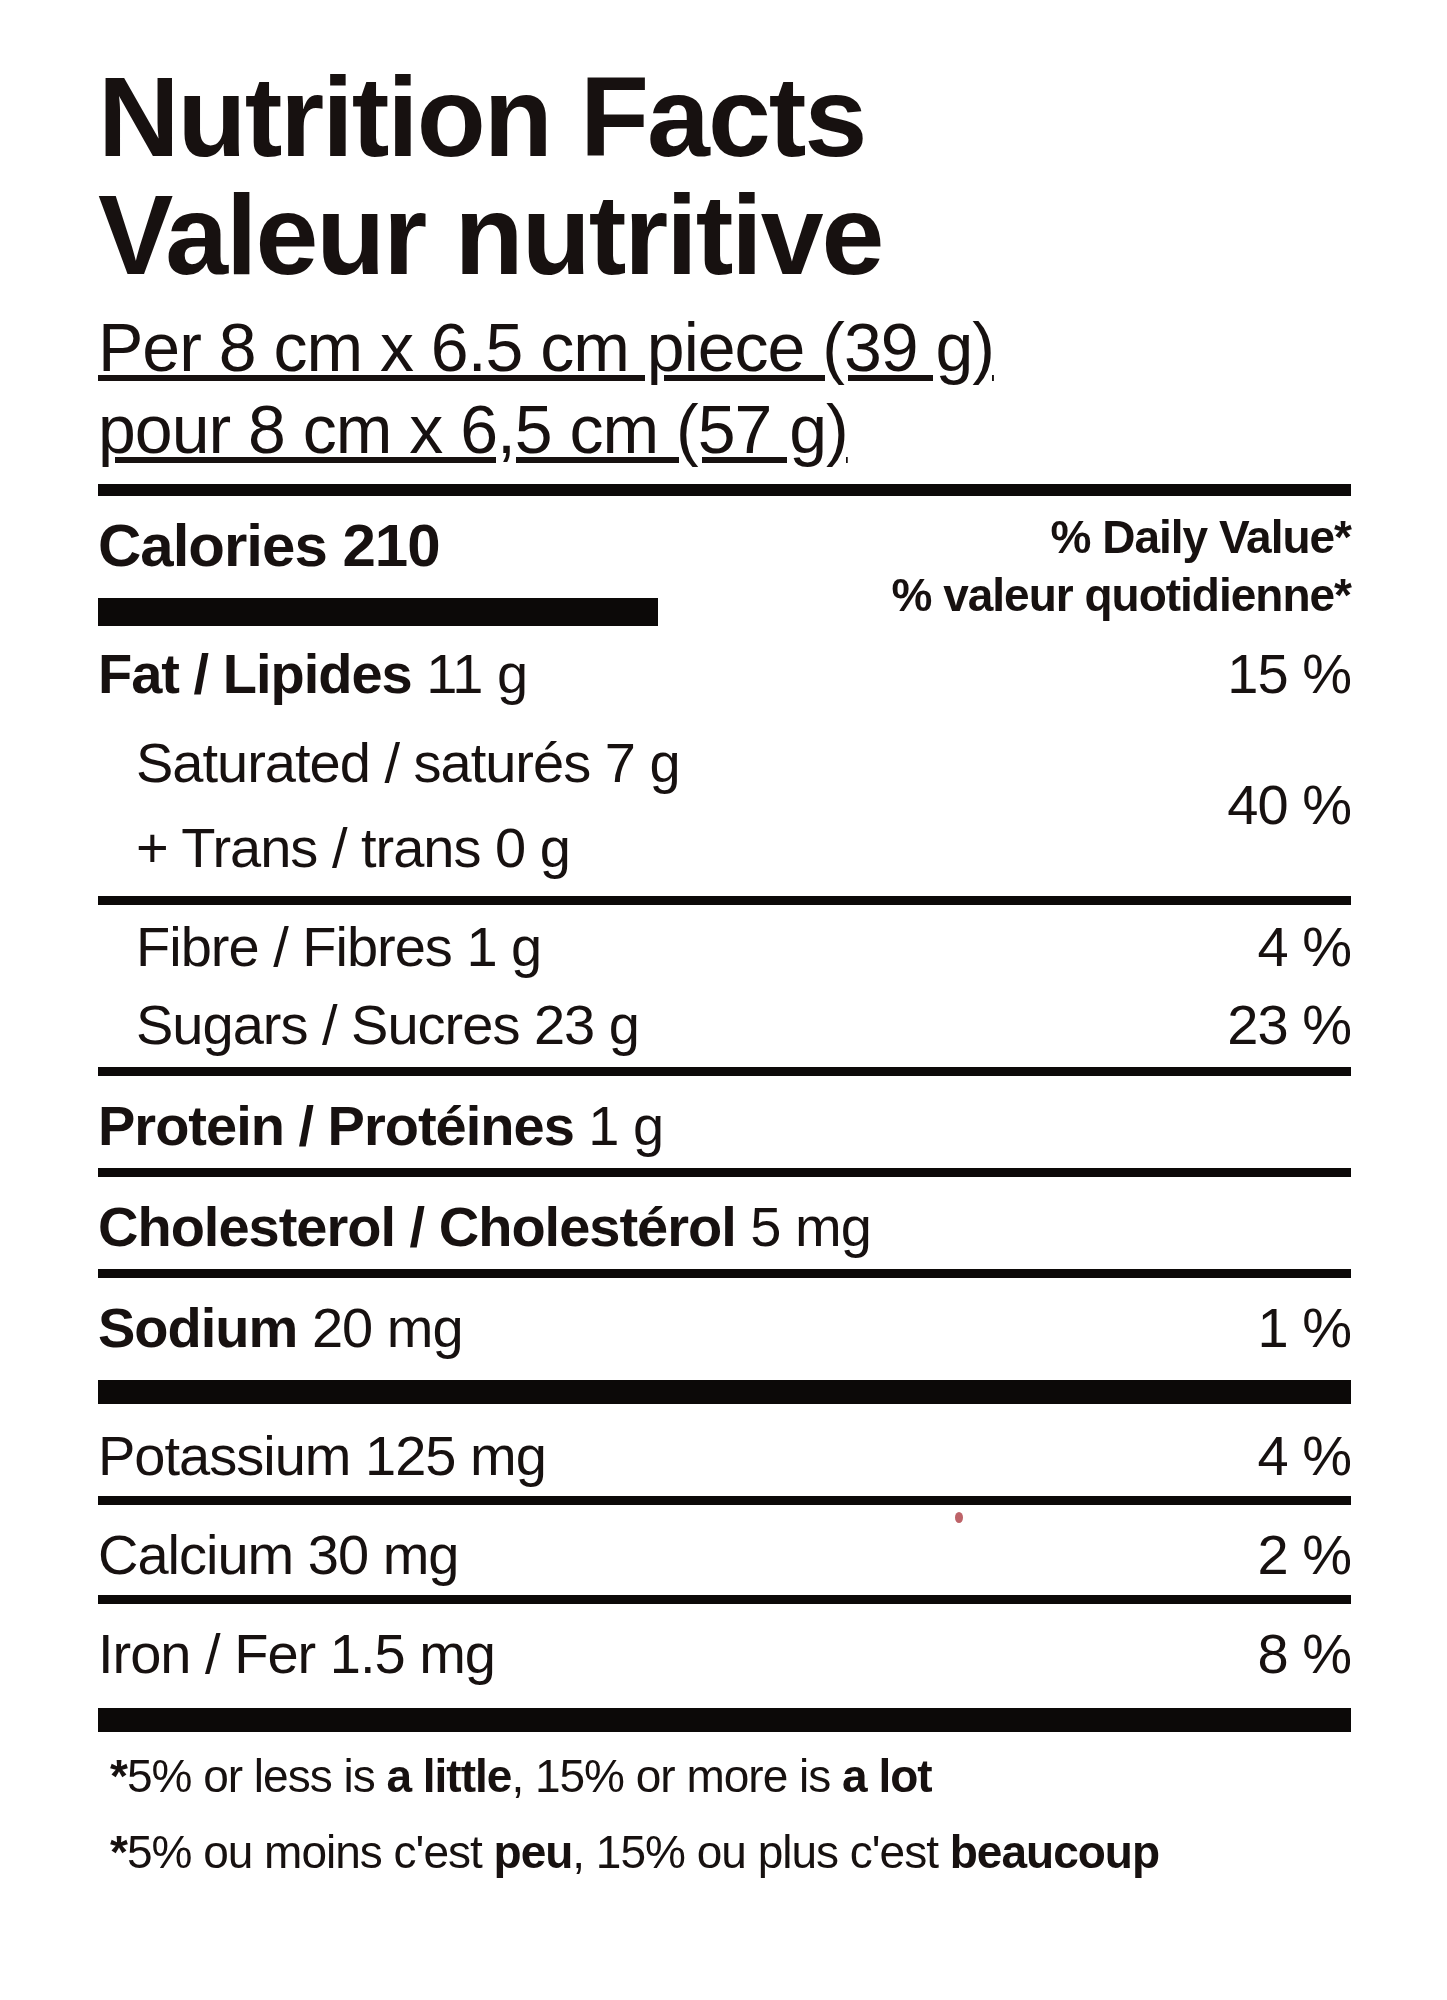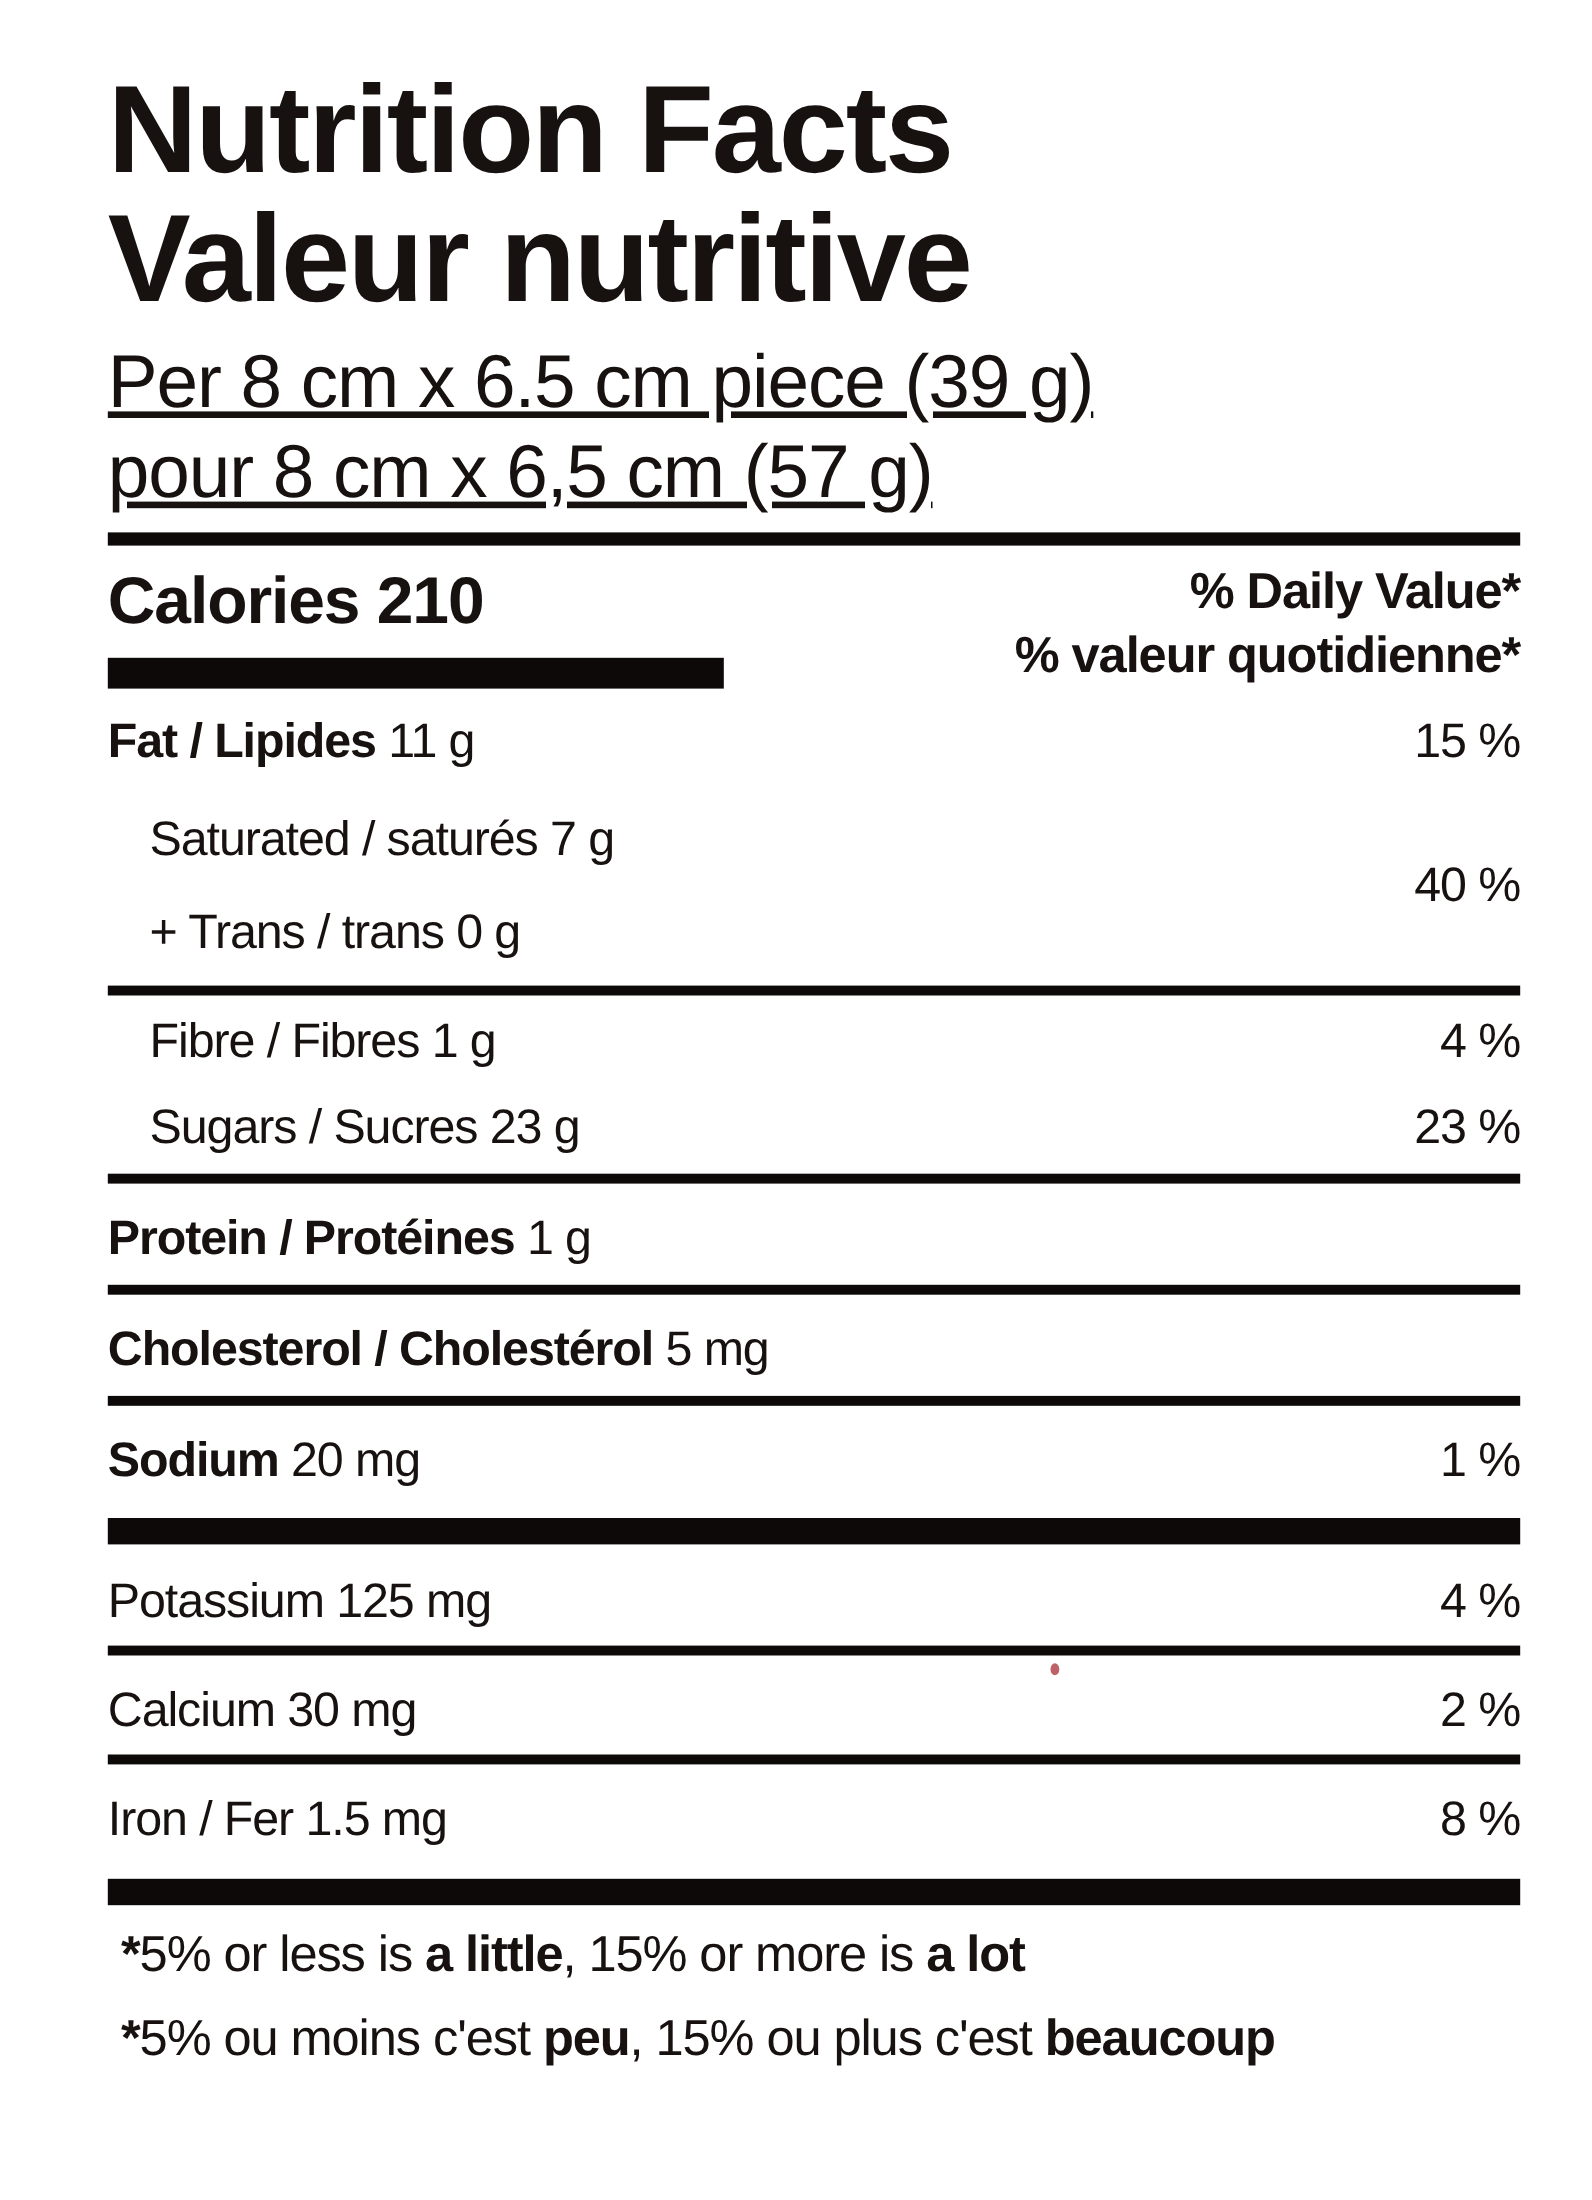--- a/index.html
+++ b/index.html
@@ -2,38 +2,38 @@
 <html><head>
 <meta charset="utf-8">
 <style>
   html,body{margin:0;padding:0;}
   body{
     width:1447px;height:2000px;background:#ffffff;
     font-family:"Liberation Sans", sans-serif;color:#171110;
     -webkit-font-smoothing:antialiased;overflow:hidden;
   }
   .label{position:relative;box-sizing:border-box;width:1447px;height:1860px;
-    padding:58px 65px 0 98px;}
+    padding:58px 96px 0 98px;}
   
   .title{font-size:113px;font-weight:bold;line-height:118px;letter-spacing:-2px;margin:0;}
   
   .serving{margin-top:12px;font-size:68px;line-height:82px;letter-spacing:-1px;text-decoration:underline;}
   
   .rule{background:#0c0908;border:none;height:9px;margin:0;}
   .rule-serving{height:12px;margin-top:14px;}
   .rule-thick{height:24px;}
   
   .cal-section{display:flex;justify-content:space-between;margin-top:8px;}
   .cal-left{font-size:60px;font-weight:bold;line-height:84px;letter-spacing:-1px;}
   .cal-bar{width:560px;height:28px;background:#0c0908;margin-top:10px;}
   .dv-head{text-align:right;font-size:46px;font-weight:bold;line-height:58px;
     letter-spacing:-1px;margin-top:4px;}
   
   .row{display:flex;justify-content:space-between;align-items:flex-start;
-    font-size:44px;line-height:72px;letter-spacing:-1px;}
+    font-size:56px;line-height:72px;letter-spacing:-1px;}
   .row .nm{white-space:nowrap;}
   .row .dv{white-space:nowrap;text-align:right;}
   .row b{font-weight:bold;}
   .indent{padding-left:38px;}
   .row.multiline{align-items:center;}
   .row.multiline .nm{line-height:85px;}
   .mt12{margin-top:12px;} .mt14{margin-top:14px;} .mt16{margin-top:16px;}
   .mt10{margin-top:10px;} .mt6{margin-top:6px;} .mt4{margin-top:4px;} .mt18{margin-top:18px;}
   
   .fn{font-size:46px;line-height:64px;letter-spacing:-1px;margin:12px;}

